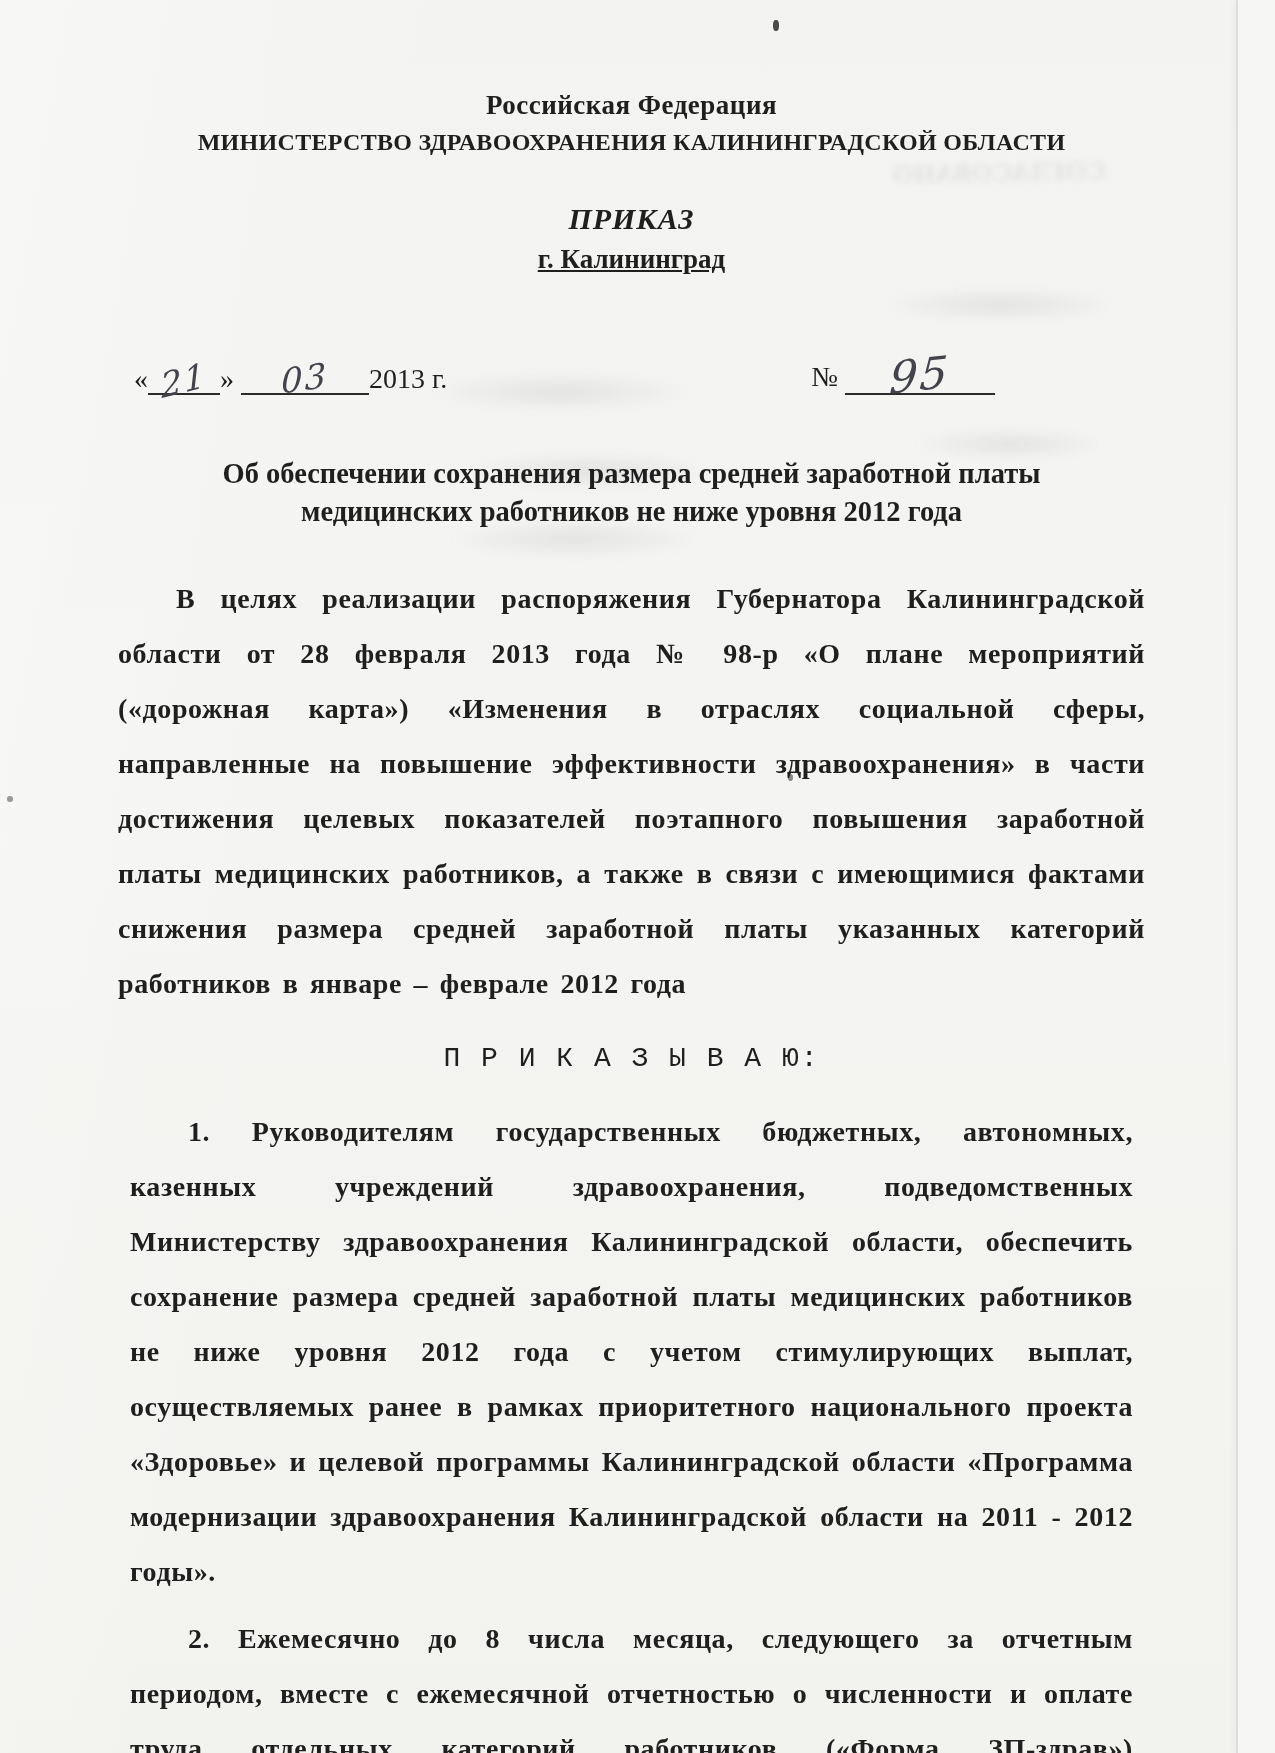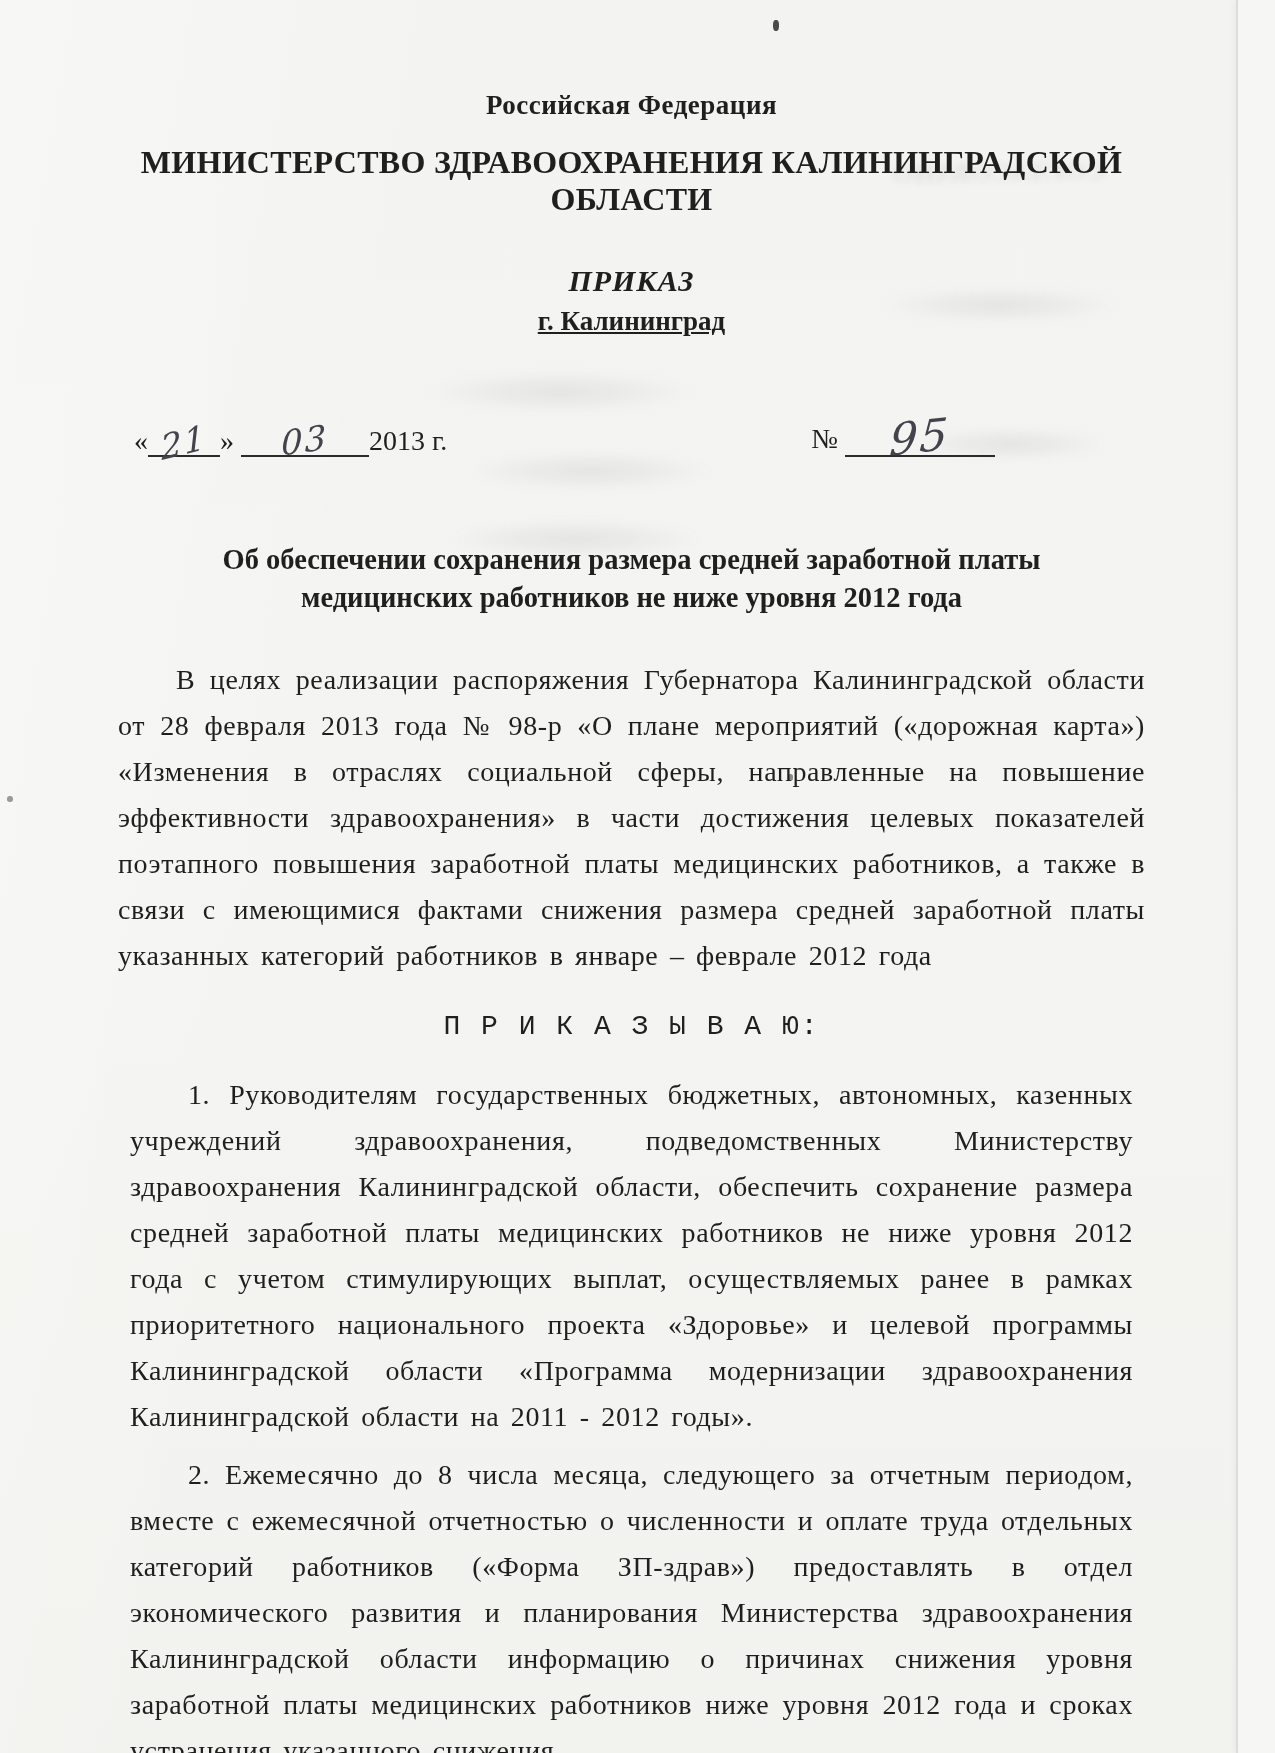--- a/index.html
+++ b/index.html
@@ -29,21 +29,21 @@
     border-left: 2px solid #dddddb;
     box-shadow: -3px 0 6px rgba(0,0,0,0.03);
   }
   .content {
     position: relative;
     padding: 90px 130px 0 118px;
   }
   .center { text-align: center; }
   .bold { font-weight: bold; }
   .hdr-line1 { font-size: 27px; letter-spacing: 0.5px; }
-  .hdr-line2 { font-size: 32px; letter-spacing: 0.3px; margin-top: 23px; }
+  .hdr-line2 { font-size: 24px; letter-spacing: 0.3px; margin-top: 8px; }
   .doc-type  { font-size: 30px; margin-top: 46px; letter-spacing: 1px; font-style: italic; }
   .doc-city  { font-size: 27px; margin-top: 8px; text-decoration: underline; }
 
   .date-row {
     display: flex;
     justify-content: space-between;
     align-items: flex-end;
     margin-top: 58px;
     font-size: 28px;
     height: 62px;
@@ -66,32 +66,33 @@
     font-style: italic;
     color: #43434c;
     transform: rotate(-9deg) skewX(-6deg);
     letter-spacing: 2px;
   }
   .hand.day-val   { font-size: 34px; transform: rotate(-14deg) skewX(-10deg) translateY(4px); }
   .hand.month-val { font-size: 34px; transform: rotate(-8deg) skewX(-8deg) translateY(2px); }
   .hand.num-val   { font-size: 44px; transform: rotate(-6deg) skewX(-10deg) translateY(4px); }
 
   .doc-title {
-    margin-top: 84px;
+    margin-top: 60px;
     font-size: 28.5px;
     font-weight: bold;
     line-height: 38px;
     padding: 0 60px;
   }
   .body-text {
     font-size: 28px;
-    line-height: 46px;
+    line-height: 55px;
     text-align: justify;
     letter-spacing: 0.6px;
     word-spacing: 4px;
+    font-weight: bold;
   }
   .preamble { margin-top: 40px; text-indent: 58px; }
   .order-word {
     margin-top: 32px;
     font-size: 28px;
     letter-spacing: 2px;
     font-family: Liberation Mono, monospace;
   }
   .order-items { margin-top: 30px; }
   .order-item { text-indent: 58px; margin: 12px; }

